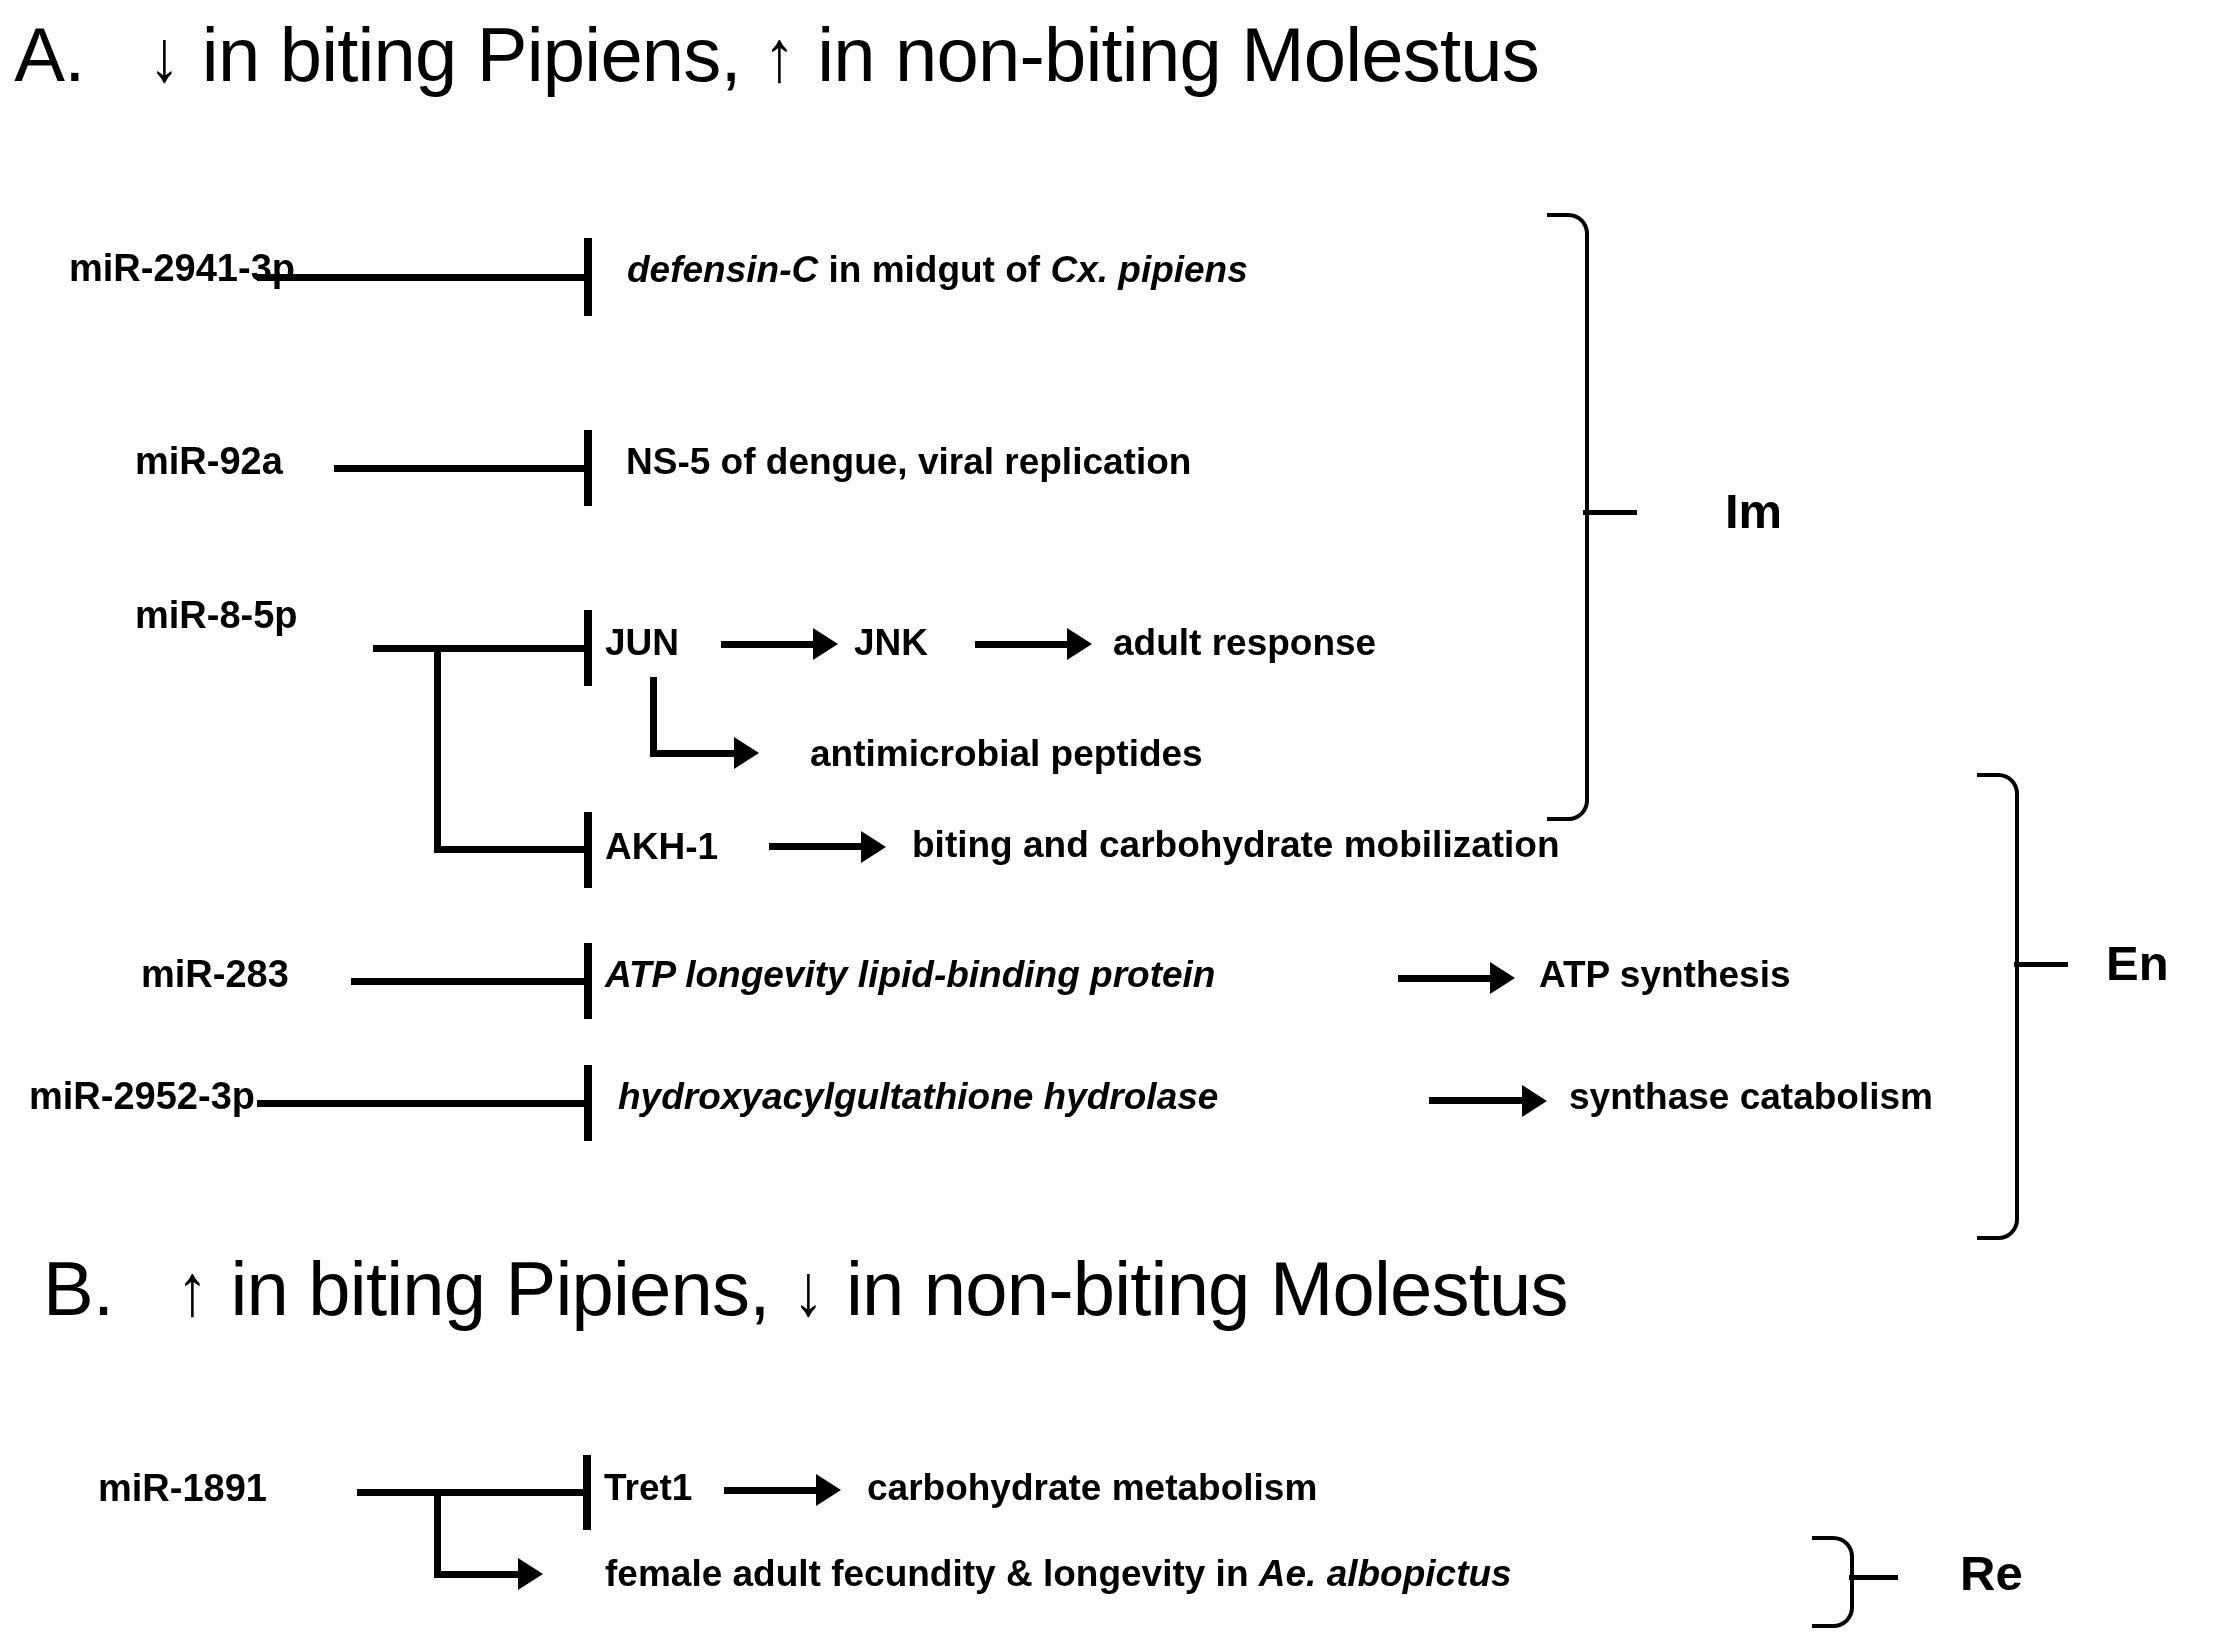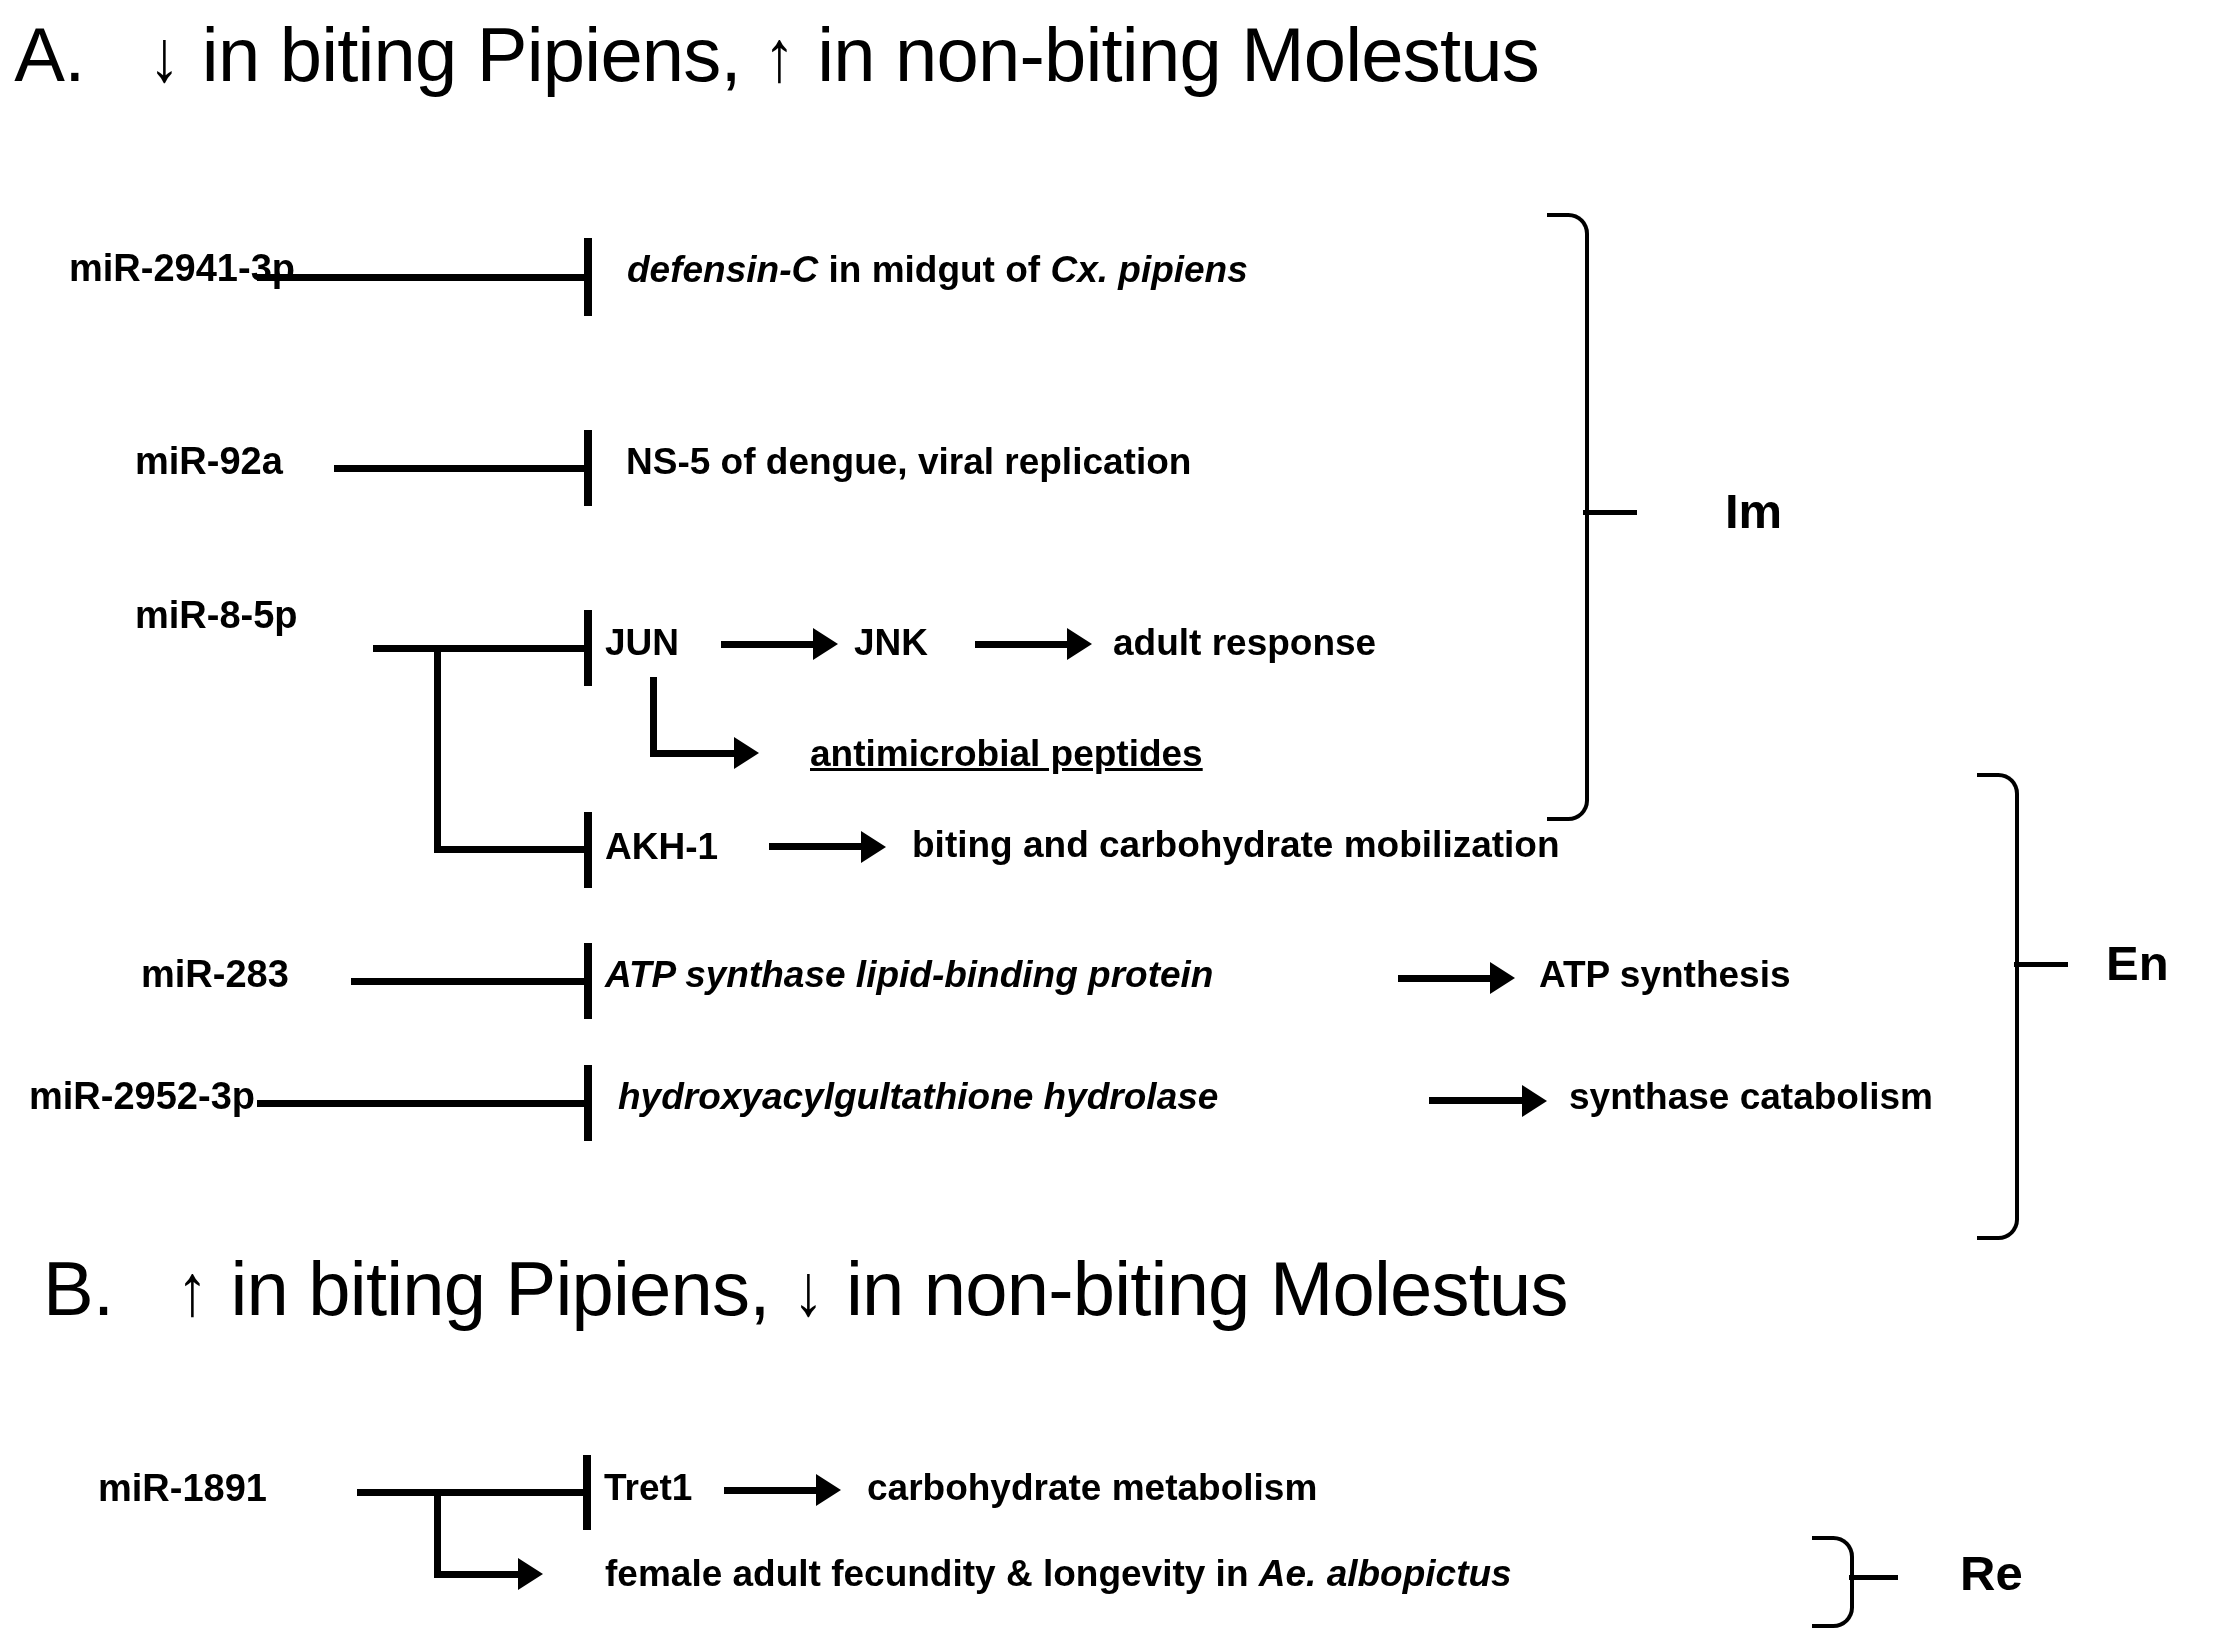--- a/index.html
+++ b/index.html
@@ -117,38 +117,38 @@
 </div>
 <div class="abs hline" style="left:975px; top:641px; width:94px;"></div>
 <div class="abs ahead" style="left:1067px; top:628px;"></div>
 <div class="abs lbl" style="left:1113px; top:624px;">
   <span>adult response</span>
 </div>
 
 <div class="abs vline" style="left:650px; top:677px; height:79px;"></div>
 <div class="abs hline" style="left:650px; top:750px; width:86px;"></div>
 <div class="abs ahead" style="left:734px; top:737px;"></div>
-<div class="abs lbl" style="left:810px; top:735px;text-decoration:underline;">
+<div class="abs lbl" style="left:810px; top:735px;">
   <span>antimicrobial peptides</span>
 </div>
 
 <div class="abs lbl" style="left:605px; top:828px;">
   <span>AKH-1</span>
 </div>
 <div class="abs hline" style="left:769px; top:843px; width:94px;"></div>
 <div class="abs ahead" style="left:861px; top:831px;"></div>
 <div class="abs lbl" style="left:912px; top:826px;">
   <span>biting and carbohydrate mobilization</span>
 </div>
 
 <div class="abs lbl mir" style="left:141px; top:955px;">miR-283</div>
 <div class="abs hline" style="left:351px; top:978px; width:237px;"></div>
 <div class="abs tbar" style="left:584px; top:943px; height:76px;"></div>
 <div class="abs lbl ital" style="left:605px; top:956px;">
-  <span>ATP synthase lipid-binding protein</span>
+  <span>ATP longevity lipid-binding protein</span>
 </div>
 <div class="abs hline" style="left:1398px; top:975px; width:94px;"></div>
 <div class="abs ahead" style="left:1490px; top:962px;"></div>
 <div class="abs lbl" style="left:1539px; top:956px;">
   <span>ATP synthesis</span>
 </div>
 
 <div class="abs lbl mir" style="left:29px; top:1077px;">miR-2952-3p</div>
 <div class="abs hline" style="left:257px; top:1100px; width:330px;"></div>
 <div class="abs tbar" style="left:584px; top:1065px; height:76px;"></div>

